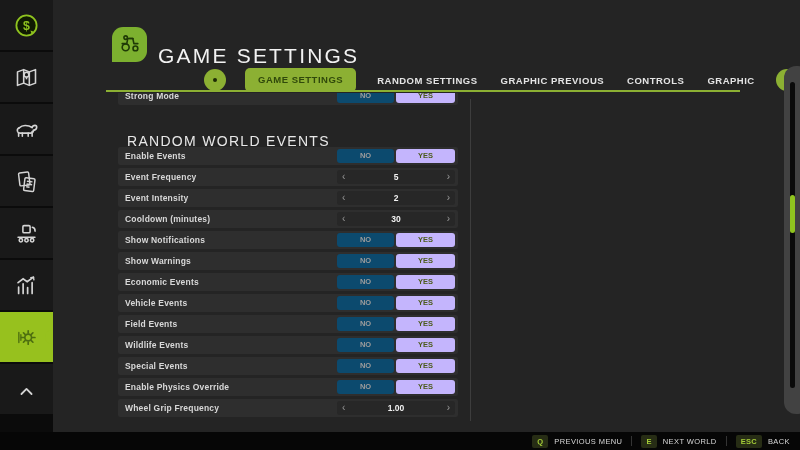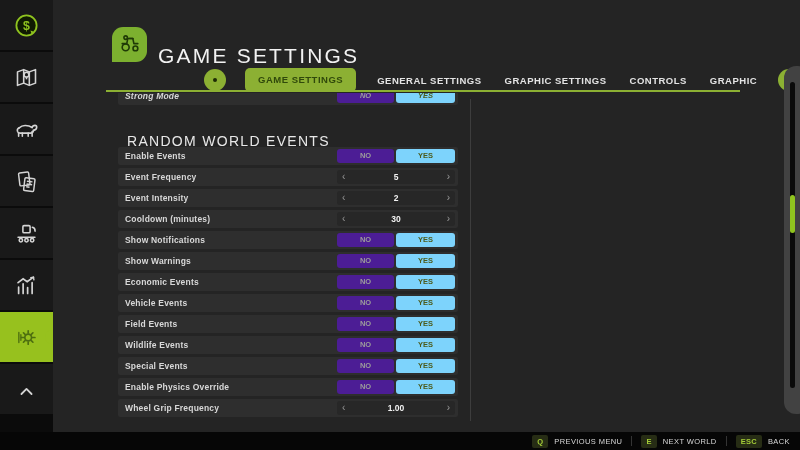--- a/index.html
+++ b/index.html
@@ -29,35 +29,35 @@
   .tabbar{position:absolute;left:204px;top:68px;height:24px;display:flex;align-items:center;gap:19px;}
   .tcircle{width:22px;height:22px;border-radius:50%;background:#8cb033;flex:0 0 22px;
     display:flex;align-items:center;justify-content:center;cursor:pointer;}
   .tcircle span{width:4px;height:4px;border-radius:50%;background:#1d2b05;}
   .tab{font-size:9.5px;font-weight:bold;color:#e4e4e4;letter-spacing:.5px;
     white-space:nowrap;cursor:pointer;padding:0 2px;}
   .tab.active{background:#8cb033;color:#30490b;border-radius:5px;height:24px;
     line-height:24px;padding:0 13px;}
   .underline{position:absolute;left:106px;top:90px;width:634px;height:2px;background:#8cb033;}
   
-  .clipwrap{position:absolute;left:118px;top:93px;width:340px;height:12px;overflow:hidden;font-style:italic;}
+  .clipwrap{position:absolute;left:118px;top:93px;width:340px;height:12px;overflow:hidden;}
   .clipwrap .srow{margin-top:-6px;}
   .sectitle{position:absolute;left:120px;top:121px;font-size:14px;color:#e8e8e8;
     letter-spacing:1.3px;font-weight:normal;margin-left:7px;}
   .rows{position:absolute;left:118px;top:147px;width:340px;display:flex;
     flex-direction:column;gap:3.5px;}
   .srow{height:17.5px;flex:0 0 17.5px;background:#2e2e2e;border-radius:2px;
     display:flex;align-items:center;justify-content:space-between;
     padding-left:7px;padding-right:3px;box-sizing:border-box;width:340px;}
   .rlabel{font-size:8.5px;font-weight:bold;color:#d8d8d8;letter-spacing:.2px;}
   .ctrl{width:118px;height:13.5px;display:flex;}
   .toggle{width:118px;display:flex;gap:2px;}
-  .tno{width:57px;background:#4c1d95;border-radius:3px;color:#9b9b9b;font-size:7.5px;
+  .tno{width:57px;background:#0c4a6e;border-radius:3px;color:#9b9b9b;font-size:7.5px;
     font-weight:bold;text-align:center;line-height:13.5px;cursor:pointer;}
-  .tyes{width:59px;background:#7dd3fc;border-radius:3px;color:#4c5b1c;font-size:7.5px;
+  .tyes{width:59px;background:#c4b5fd;border-radius:3px;color:#4c5b1c;font-size:7.5px;
     font-weight:bold;text-align:center;line-height:13.5px;cursor:pointer;}
   .stepper{width:118px;background:#272727;border-radius:3px;display:flex;
     align-items:center;justify-content:space-between;padding:0 5px;box-sizing:border-box;}
   .sarrow{color:#9a9a9a;font-size:10px;line-height:13.5px;cursor:pointer;}
   .sval{color:#f2f2f2;font-size:8.5px;font-weight:bold;}
   .scrollline{position:absolute;left:470px;top:99px;width:1px;height:322px;background:#3d3d3d;}
   
   .sb-outer{position:absolute;left:784px;top:66px;width:26px;height:348px;
     background:#424242;border-radius:12px;}
   .sb-slot{position:absolute;left:790px;top:82px;width:5px;height:306px;
@@ -168,22 +168,22 @@
     </svg>
   </span>
 </div>
 <h1 class="htitle">GAME SETTINGS</h1>
 
 <div class="tabbar" id="tabbar">
     <div class="tcircle">
       <span></span>
     </div>
     <div class="tab active">GAME SETTINGS</div>
-    <div class="tab">GENERAL SETTINGS</div>
-    <div class="tab">GRAPHIC SETTINGS</div>
+    <div class="tab">RANDOM SETTINGS</div>
+    <div class="tab">GRAPHIC PREVIOUS</div>
     <div class="tab">CONTROLS</div>
     <div class="tab">GRAPHIC</div>
     <div class="tcircle">
       <span></span>
     </div>
   </div>
 <div class="underline"></div>
 
 <div class="clipwrap" id="clipwrap">
     <div class="srow">

